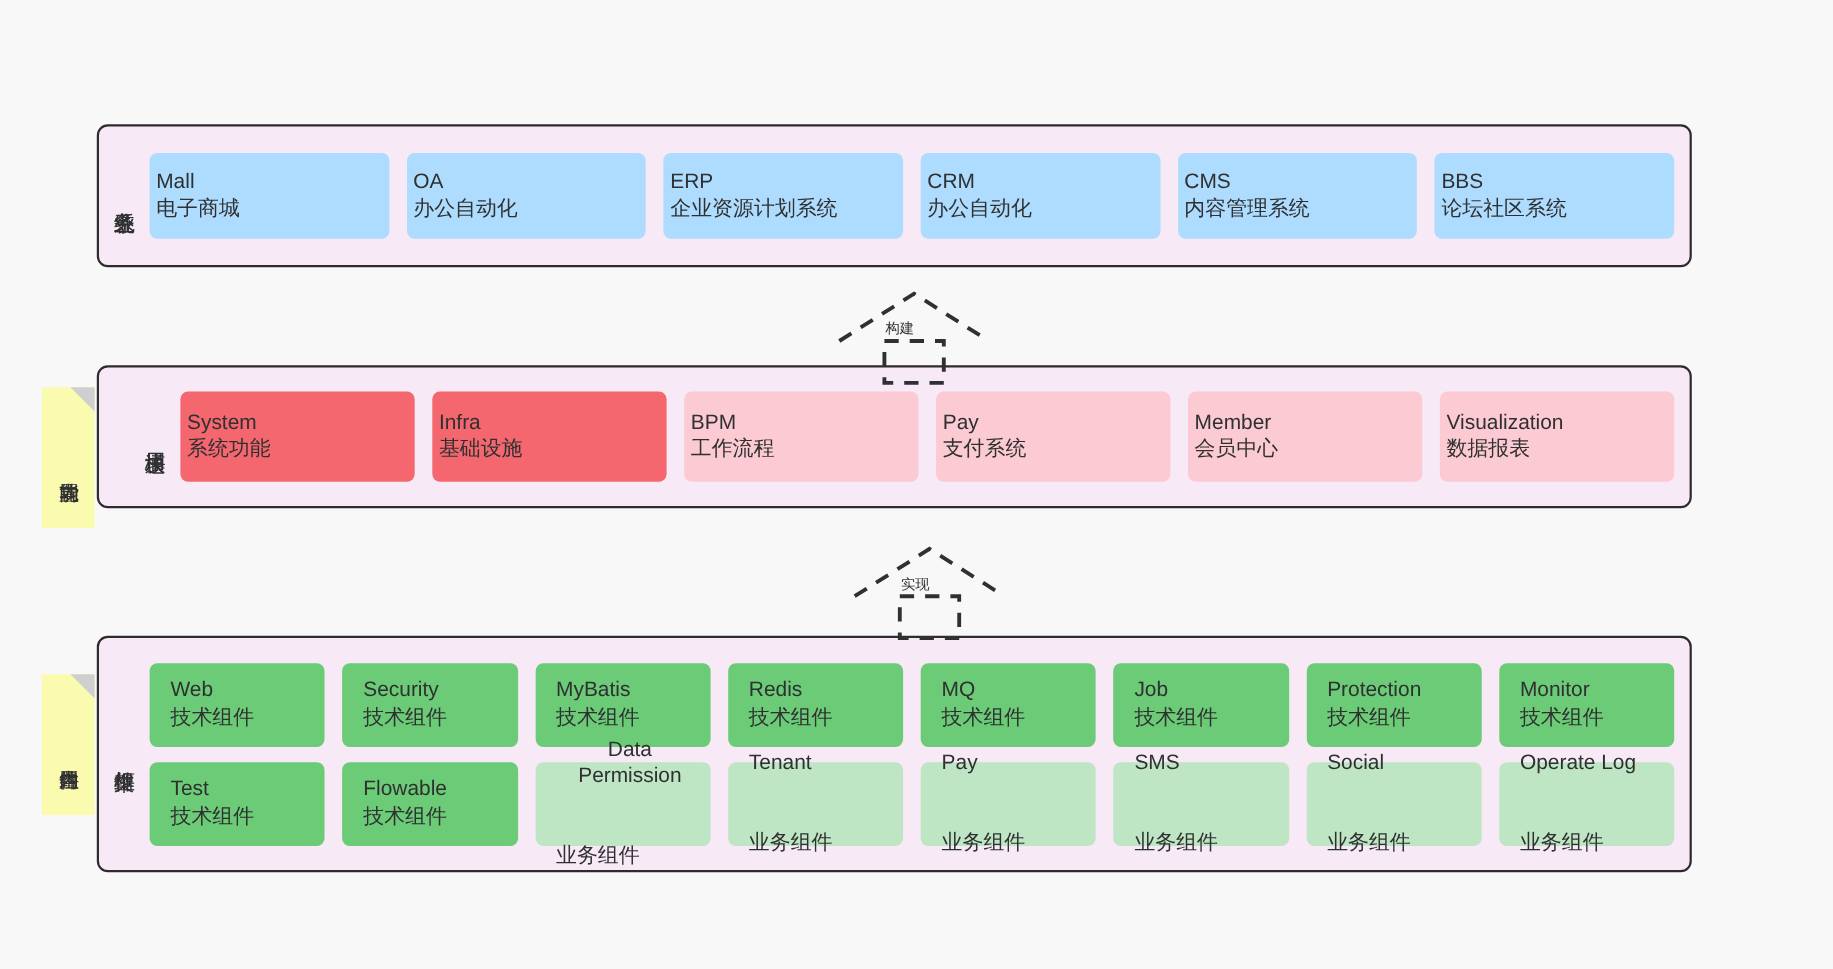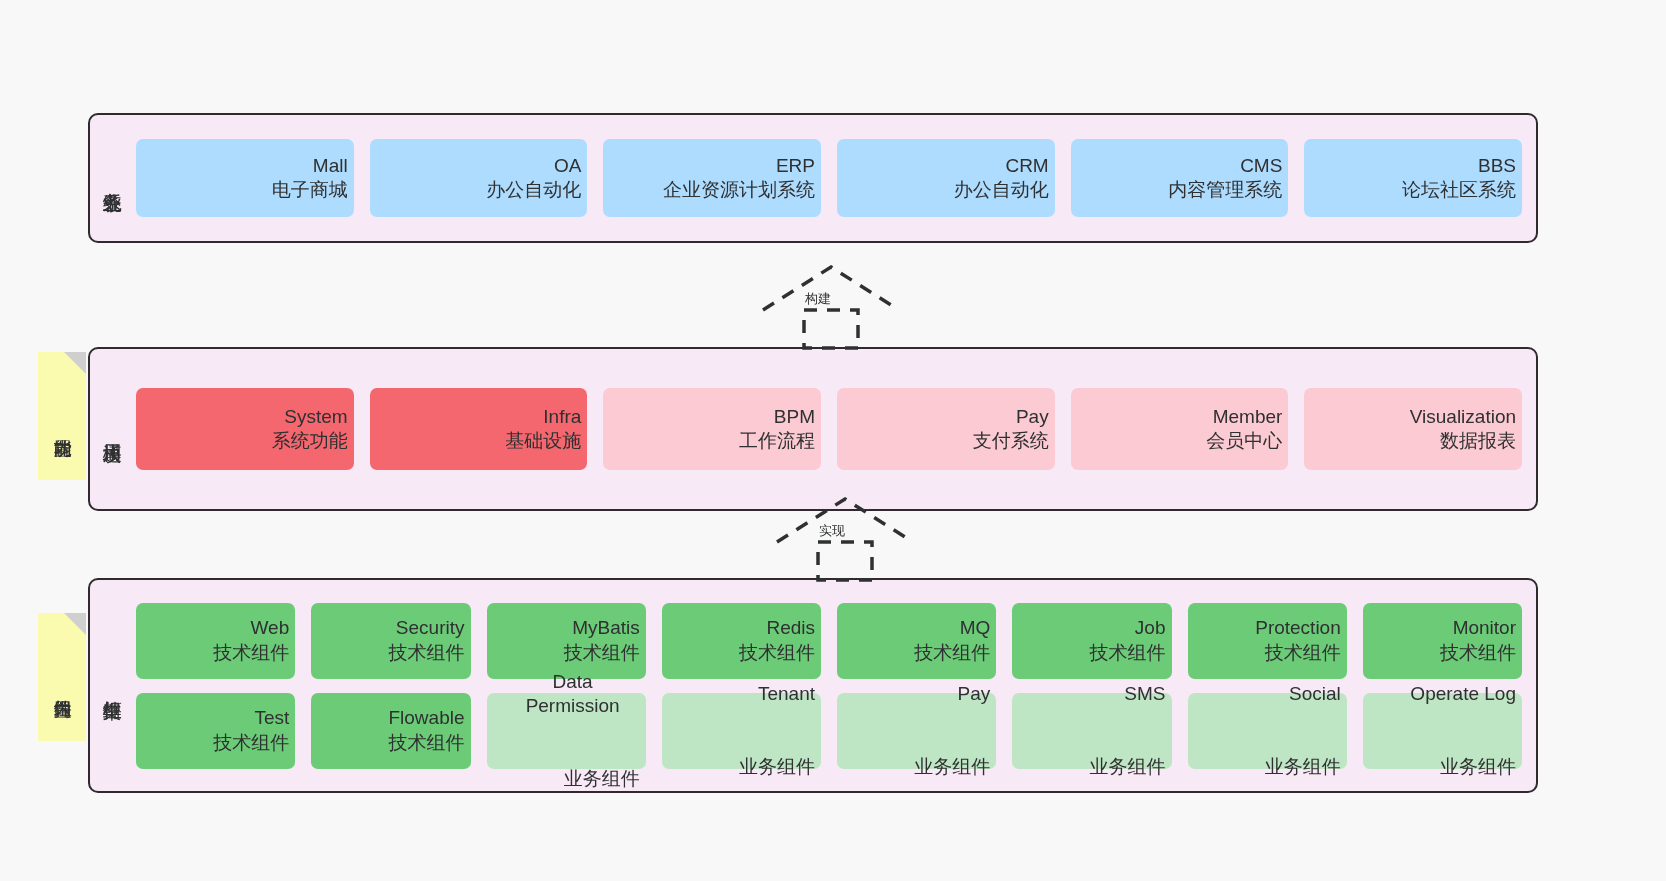--- a/index.html
+++ b/index.html
@@ -63,21 +63,21 @@
     display: flex;
     gap: 16px;
   }
 
   
   .card {
     flex: 1 1 0;
     border-radius: 7px;
     display: flex;
     flex-direction: column;
-    align-items: flex-end;
+    align-items: flex-start;
     justify-content: center;
     text-align: center;
     font-size: 19px;
     line-height: 1.28;
     color: #2f3031;
     box-sizing: border-box;
     padding: 4px 6px;
     min-width: 0;
   }
   .card .t1 { white-space: normal; }
@@ -182,21 +182,21 @@
       <path d="M5 48 L73 5 L141 48" fill="none" stroke="#2f3031" stroke-width="3.5" stroke-dasharray="13 10" stroke-linecap="butt"></path>
       <path d="M46 48 L100 48 L100 86 L46 86 Z" fill="none" stroke="#2f3031" stroke-width="3.5" stroke-dasharray="13 10"></path>
     </svg>
     <div class="conn-label" style="left:47px; top:30px;">构建</div>
   </div>
 
   <div class="note" style="left:38px; top:352px; width:48px; height:128px;">
     <span class="note-text">内置功能</span>
   </div>
 
-  <div class="layer" id="layer-modules" style="left:88px; top:347px; width:1450px; height:164px;">
+  <div class="layer" id="layer-modules" style="left:88px; top:332px; width:1450px; height:130px;padding-left:28px;">
     <div class="layer-title">通用模块</div>
     <div class="layer-body">
       <div class="row">
         <div class="card red h-mod">
           <div class="t1">System</div>
           <div class="t2">系统功能</div>
         </div>
         <div class="card red h-mod">
           <div class="t1">Infra</div>
           <div class="t2">基础设施</div>

